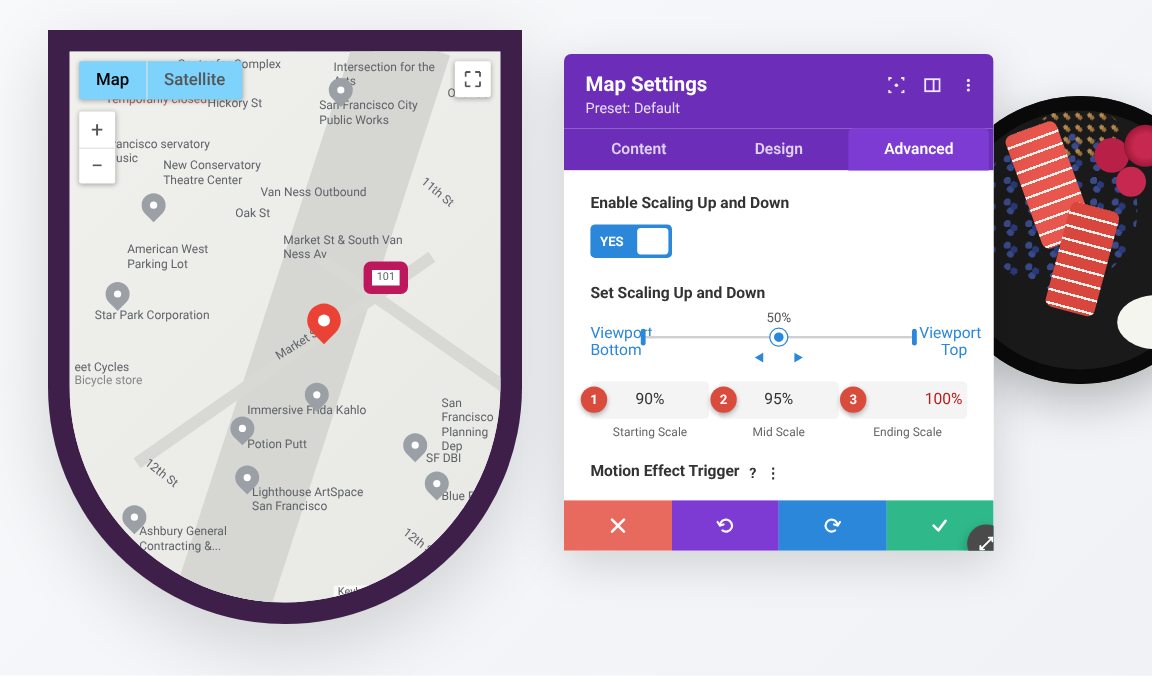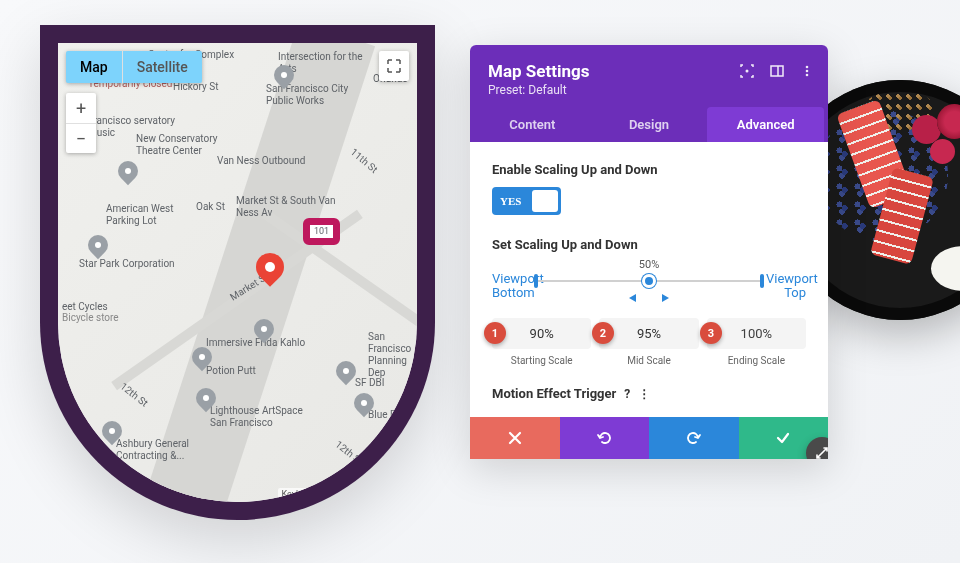--- a/index.html
+++ b/index.html
@@ -34,40 +34,40 @@
 .settings-title { font-size: 17px; font-weight: 700; }
 .settings-subtitle { font-size: 12px; opacity: 0.85; margin-top: 2px; }
 .header-icons { position: absolute; right: 14px; top: 18px; display: flex; gap: 16px; align-items: center; }
 .header-icon { width: 14px; height: 14px; opacity: 0.9; cursor: pointer; }
 .tabs { display: flex; background: #6c2eb9; padding: 0 4px; }
 .tab { flex: 1; text-align: center; padding: 10px 4px; font-size: 13px; font-weight: 600; color: rgba(255,255,255,0.78); cursor: pointer; border-radius: 4px 4px 0 0; }
 .tab.active { background: #7e3bd4; color: #fff; }
 .settings-body { padding: 20px 22px 16px; background: #fff; }
 .field-label { font-size: 13px; font-weight: 700; color: #333; margin-bottom: 10px; }
 .toggle { display:inline-flex; align-items:center; background:#2b87da; height:28px; border-radius:4px; overflow:hidden; cursor:pointer; }
-.toggle-yes { color:#fff; font-size:11px; font-weight:700; padding:0 8px;font-family:Liberation Serif, serif; }
+.toggle-yes { color:#fff; font-size:11px; font-weight:700; padding:0 8px; }
 .toggle-knob { width:26px; height:22px; background:#fff; border-radius:3px; margin:3px; }
 .slider-section { margin-top: 22px; }
 .slider-track-wrap { position: relative; height: 38px; margin-top: 8px; }
 .slider-val { position:absolute; left:50%; top:-4px; transform:translateX(-50%); font-size:11px; color:#555; }
 .slider-left-label, .slider-right-label { position:absolute; font-size:13px; color:#2b87da; top:10px; line-height:1.1; width:40px; }
 .slider-left-label { left:0; text-align:left; }
 .slider-right-label { right:0; text-align:right; }
 .slider-track { position:absolute; left:44px; right:44px; top:18px; height:2px; background:#d0d0d0; }
 .slider-track::before, .slider-track::after { content:""; position:absolute; width:4px; height:14px; background:#2b87da; border-radius:2px; top:-6px; }
 .slider-track::before { left:-2px; }
 .slider-track::after { right:-2px; }
 .slider-handle { position:absolute; left:50%; top:-6px; transform:translateX(-50%); width:14px; height:14px; background:#2b87da; border-radius:50%; border:3px solid #fff; box-shadow:0 0 0 1px #2b87da; }
 .slider-tri-l, .slider-tri-r { position:absolute; top:14px; width:0; height:0; border-top:4px solid transparent; border-bottom:4px solid transparent; }
 .slider-tri-l { left:50%; margin-left:-20px; border-right:7px solid #2b87da; }
 .slider-tri-r { left:50%; margin-left:13px; border-left:7px solid #2b87da; }
 .scale-inputs { display:flex; gap:8px; margin-top:18px; }
 .scale-col { flex:1; text-align:center; }
 .scale-input { width:100%; border:none; background:#f4f4f4; border-radius:4px; padding:8px 4px; font-size:13px; text-align:center; color:#333; }
-.scale-input.dim { color:#404040; }
+.scale-input.dim { color:#b91c1c;text-align:right; }
 .scale-label { font-size:10px; color:#666; margin-top:6px; }
 .badge { position:absolute; width:22px; height:22px; background:#d94c3d; color:#fff; border-radius:50%; display:flex; align-items:center; justify-content:center; font-size:11px; font-weight:700; box-shadow:0 2px 4px rgba(0,0,0,0.3); }
 .trigger-row { display:flex; align-items:center; gap:8px; margin-top:20px; }
 .trigger-label { font-size:13px; font-weight:700; color:#333; }
 .help-icon, .more-icon { font-size:12px; font-weight:700; color:#333; cursor:pointer; }
 .select { margin-top:8px; background:#f4f4f4; border-radius:4px; padding:10px 12px; font-size:12px; color:#555; display:flex; justify-content:space-between; align-items:center; cursor:pointer; }
 .select-arrows { font-size:10px; color:#888; display:flex; flex-direction:column; line-height:0.7; }
 .action-bar { display:flex; height:42px; }
 .action-btn { flex:1; display:flex; align-items:center; justify-content:center; color:#fff; cursor:pointer; font-size:15px; }
 .action-red { background:#e86a5e; }
@@ -112,21 +112,21 @@
     <div class="map-poi" style="left:115px; top:38px;">Hickory St</div>
     <div class="map-poi" style="left:208px; top:40px;">San Francisco City
 Public Works</div>
     <div class="map-poi" style="left:315px; top:30px;">Orlando</div>
     <div class="map-poi" style="left:30px; top:72px;">Francisco
 servatory
 Music</div>
     <div class="map-poi" style="left:78px; top:90px;">New Conservatory
 Theatre Center</div>
     <div class="map-poi" style="left:159px; top:112px;">Van Ness Outbound</div>
-    <div class="map-poi" style="left:138px; top:130px;margin-top:28px;">Oak St</div>
+    <div class="map-poi" style="left:138px; top:130px;">Oak St</div>
     <div class="map-poi" style="left:178px; top:152px;">Market St &amp; South
 Van Ness Av</div>
     <div class="map-poi" style="left:48px; top:160px;">American West
 Parking Lot</div>
     <div class="map-poi" style="left:21px; top:215px;">Star Park Corporation</div>
     <div class="map-poi" style="left:290px; top:112px; transform:rotate(40deg);">11th St</div>
     <div class="map-poi" style="left:170px; top:238px; transform:rotate(-32deg);">Market St</div>
     <div class="map-poi" style="left:245px; top:175px; font-size:9px; background:#fff; border:7px solid #be185d; border-radius:6px; padding:1px 4px;">101</div>
     <div class="map-poi" style="left:4px; top:258px;">eet Cycles</div>
     <div class="map-poi" style="left:4px; top:269px; color:#888;">Bicycle store</div>

